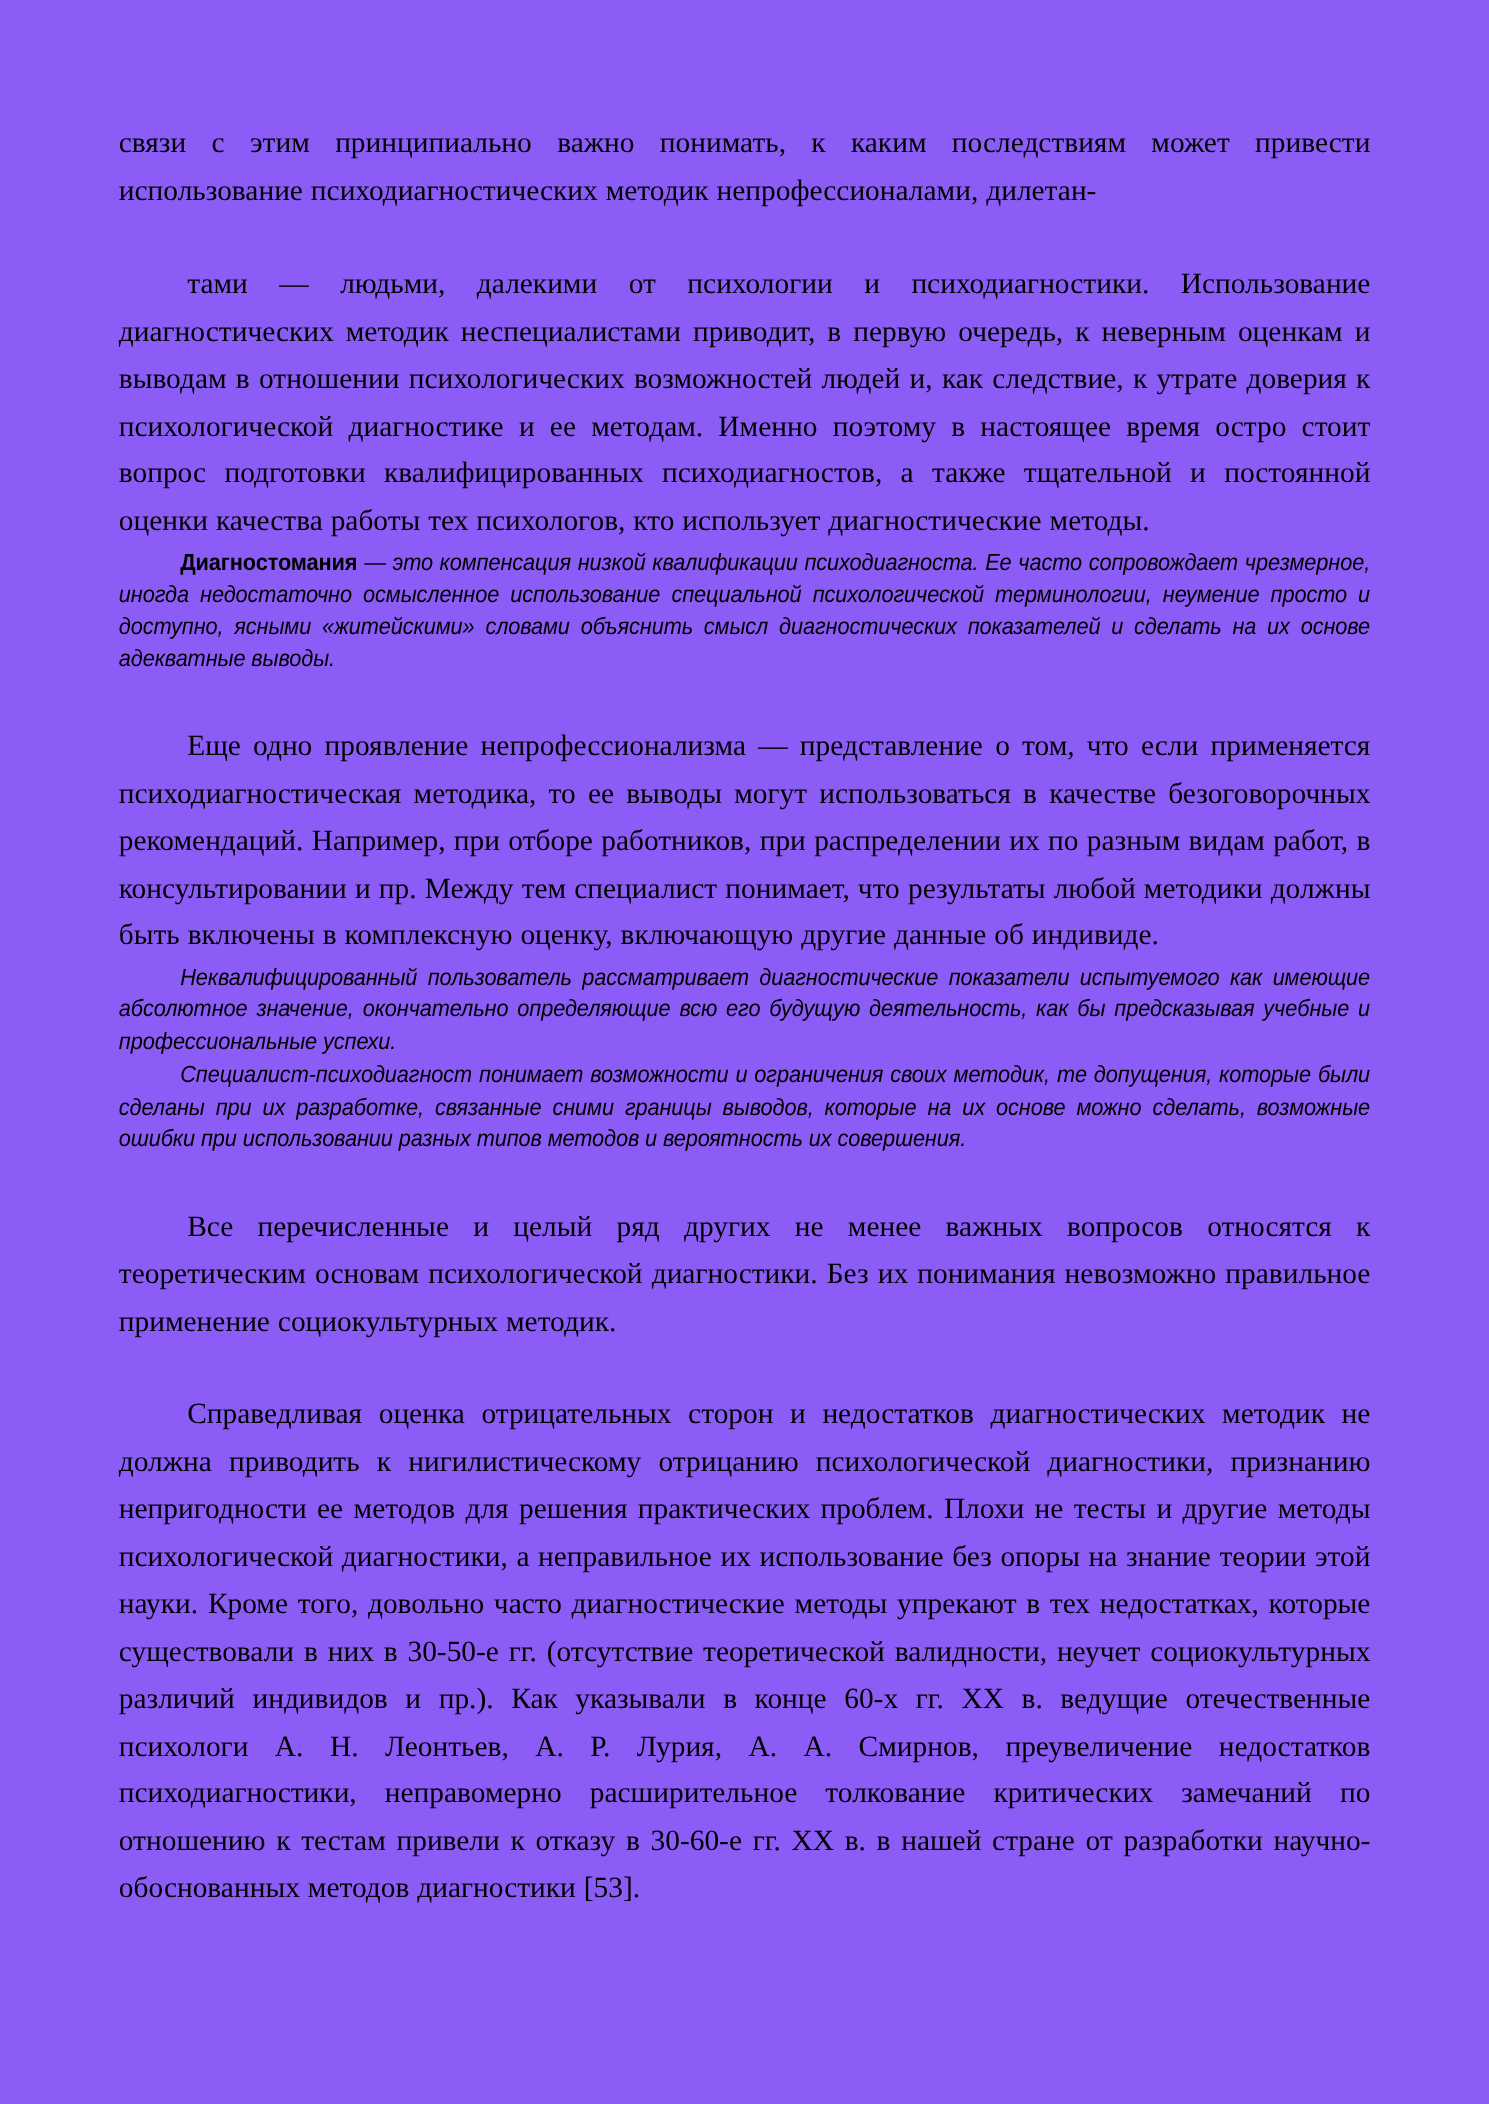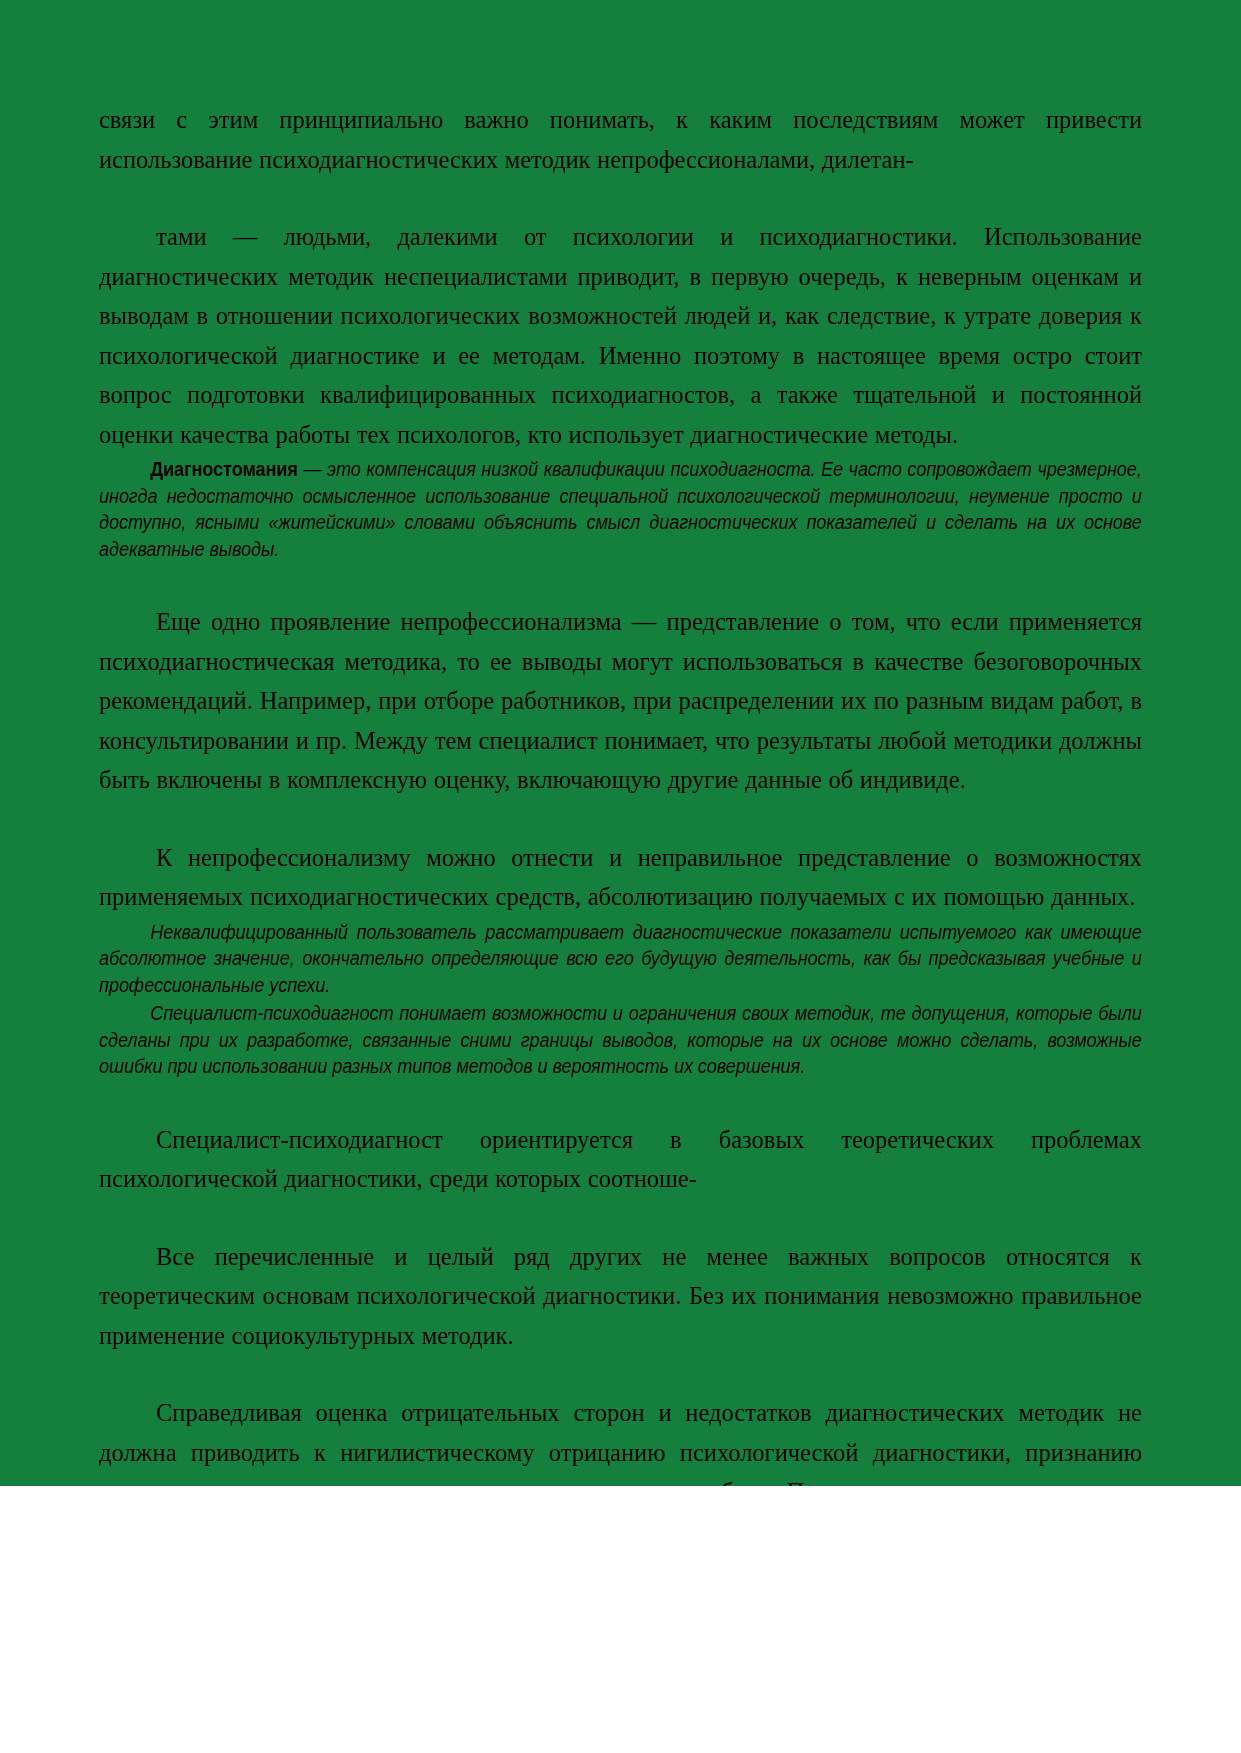--- a/index.html
+++ b/index.html
@@ -7,22 +7,22 @@
     padding: 0;
     background: #ffffff;
   }
   body {
     font-family: "Liberation Serif", "DejaVu Serif", serif;
     color: #000000;
   }
   .page {
     position: relative;
     width: 1241px;
-    height: 1486px;
-    background: #15803d;
+    height: 1753px;
+    background: #8b5cf6;
     box-sizing: border-box;
     overflow: hidden;
   }
   .content {
     position: absolute;
     left: 99px;
     top: 100px;
     width: 1043px;
   }
 
@@ -80,33 +80,31 @@
 
 
     <div class="spacer-xs"></div>
 
     <p class="note indent"><span class="bi">Диагностомания</span><span> — это компенсация низкой квалификации психодиагноста. Ее часто сопровождает чрезмерное, иногда недостаточно осмысленное использование специальной психологической терминологии, неумение просто и доступно, ясными «житейскими» словами объяснить смысл диагностических показателей и сделать на их основе адекватные выводы.</span></p>
 
     <div class="spacer-xs"></div>
 
     <p class="para indent">Еще одно проявление непрофессионализма — представление о том, что если применяется психодиагностическая методика, то ее выводы могут использоваться в качестве безоговорочных рекомендаций. Например, при отборе работников, при распределении их по разным видам работ, в консультировании и пр. Между тем специалист понимает, что результаты любой методики должны быть включены в комплексную оценку, включающую другие данные об индивиде.</p>
 
-    <p class="para indent">К непрофессионализму можно отнести и неправильное представление о возможностях применяемых психодиагностических средств, абсолютизацию получаемых с их помощью данных.</p>
 
     <div class="spacer-xs"></div>
 
     <p class="note indent">Неквалифицированный пользователь рассматривает диагностические показатели испытуемого как имеющие абсолютное значение, окончательно определяющие всю его будущую деятельность, как бы предсказывая учебные и профессиональные успехи.</p>
 
     <div class="spacer-xs"></div>
 
     <p class="note indent">Специалист-психодиагност понимает возможности и ограничения своих методик, те допущения, которые были сделаны при их разработке, связанные сними границы выводов, которые на их основе можно сделать, возможные ошибки при использовании разных типов методов и вероятность их совершения.</p>
 
     <div class="spacer-xs"></div>
 
-    <p class="para indent">Специалист-психодиагност ориентируется в базовых теоретических проблемах психологической диагностики, среди которых соотноше-</p>
 
 
     <p class="para indent">Все перечисленные и целый ряд других не менее важных вопросов относятся к теоретическим основам психологической диагностики. Без их понимания невозможно правильное применение социокультурных методик.</p>
 
     <p class="para indent">Справедливая оценка отрицательных сторон и недостатков диагностических методик не должна приводить к нигилистическому отрицанию психологической диагностики, признанию непригодности ее методов для решения практических проблем. Плохи не тесты и другие методы психологической диагностики, а неправильное их использование без опоры на знание теории этой науки. Кроме того, довольно часто диагностические методы упрекают в тех недостатках, которые существовали в них в 30-50-е гг. (отсутствие теоретической валидности, неучет социокультурных различий индивидов и пр.). Как указывали в конце 60-х гг. XX в. ведущие отечественные психологи А. Н. Леонтьев, А. Р. Лурия, А. А. Смирнов, преувеличение недостатков психодиагностики, неправомерно расширительное толкование критических замечаний по отношению к тестам привели к отказу в 30-60-е гг. XX в. в нашей стране от разработки научно-обоснованных методов диагностики [53].</p>
 
   </div>
 </div>
 
 </body></html>

